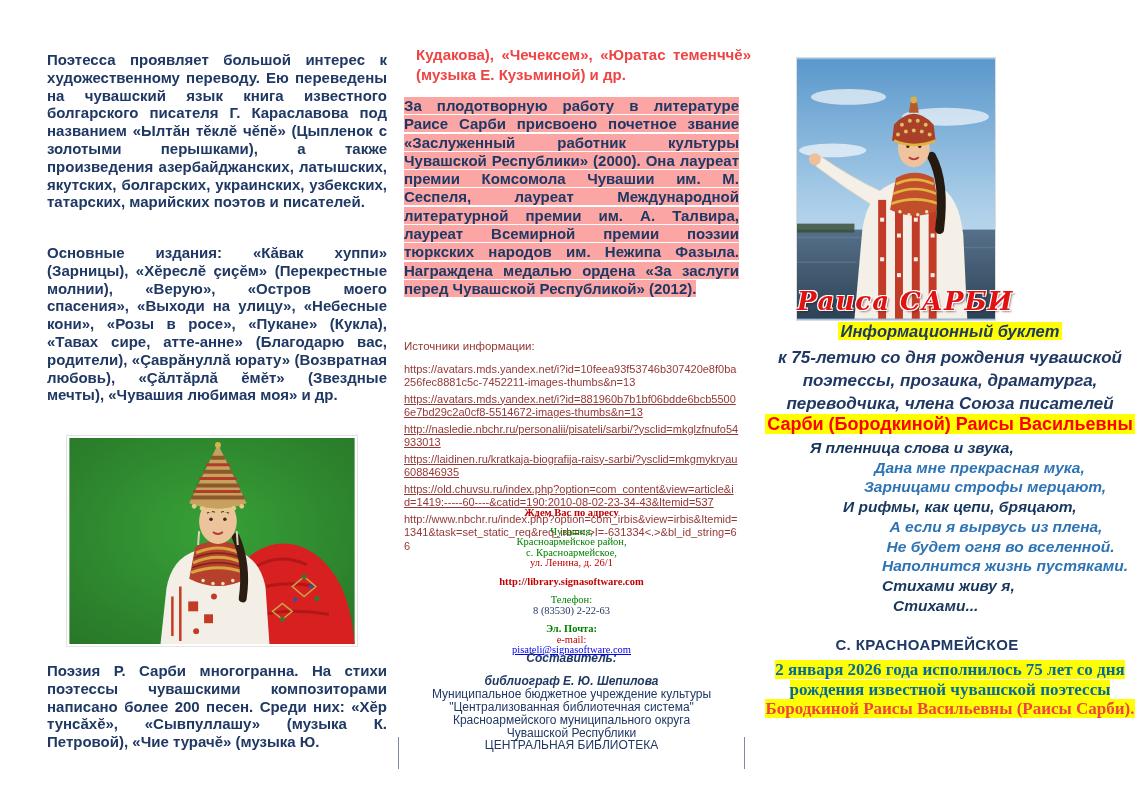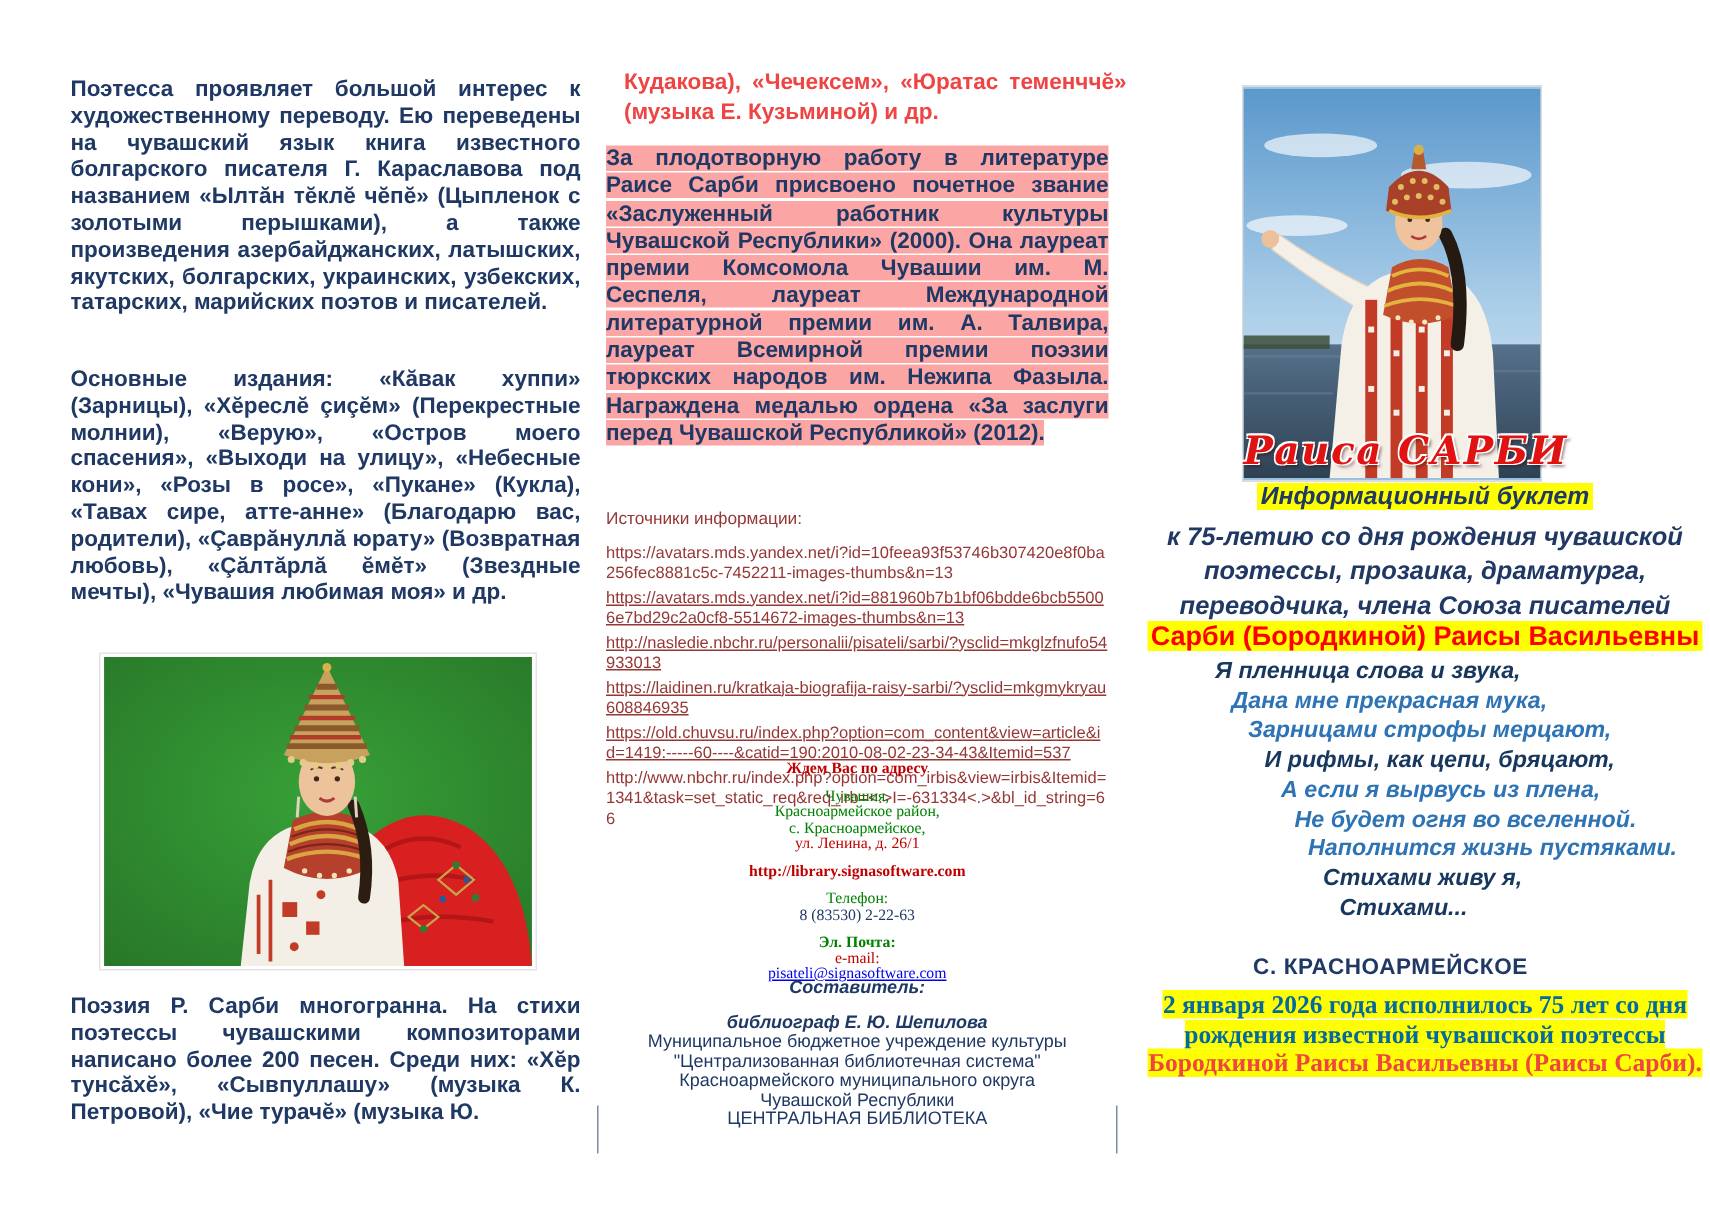--- a/index.html
+++ b/index.html
@@ -27,37 +27,37 @@
            font-size:10.5px;line-height:10.5px;color:#1F3864;}
   #contact .gap{height:8px;}
   .redS{color:#C00000;}
   .greenS{color:#008000;}
   .boldS{font-weight:bold;}
   .email-a{color:#0000EE;text-decoration:underline;}
   #compiler{top:652px;text-align:center;color:#1F3864;font-size:12px;line-height:12.9px;}
   #compiler .lbl{font-weight:bold;font-style:italic;margin-bottom:10px;}
   #compiler .nm{font-weight:bold;font-style:italic;}
   
-  .photoR{position:absolute;left:828px;top:57px;width:200px;height:264px;
+  .photoR{position:absolute;left:796px;top:57px;width:200px;height:264px;
           border:1px solid #dcdcdc;box-sizing:border-box;background:#9cc2e2;}
   .photoR svg{display:block;width:100%;height:100%;}
   .photo-caption{position:absolute;left:0;right:0;bottom:4px;text-align:center;
           font-family:"DejaVu Serif",serif;font-style:italic;font-weight:bold;
           font-size:26px;color:#e01212;letter-spacing:1px;white-space:nowrap;
           text-shadow:-1px -1px 0 #fff,1px -1px 0 #fff,-1px 1px 0 #fff,1px 1px 0 #fff,2px 2px 2px rgba(60,0,0,.45);}
   .rblock{position:absolute;left:762px;width:376px;margin:0;text-align:center;color:#1F3864;}
   #booklet{top:322px;font-size:16.5px;font-weight:bold;font-style:italic;}
   #booklet span{background:#FFFF00;padding:0 3px;}
   #subtitle{top:346px;font-size:17px;font-weight:bold;font-style:italic;line-height:23px;}
   #namehl{top:414px;font-size:18px;font-weight:bold;color:#FF0000;}
   #namehl span{background:#FFFF00;padding:0 2px;}
   #poem{top:438px;text-align:left;font-size:15.5px;font-weight:bold;font-style:italic;line-height:19.7px;}
   .pl{white-space:nowrap;}
   .tone-dark{color:#17375E;}
-  .tone-blue{color:#2E74B5;}
+  .tone-blue{color:#2E74B5;text-align:center;}
   #place{top:636px;width:330px;font-size:15px;font-weight:bold;letter-spacing:.4px;}
   #anniv{top:660px;left:765px;width:370px;font-family:"Liberation Serif",serif;
          font-size:17px;font-weight:bold;line-height:19.5px;}
   #anniv .hl{background:#FFFF00;}
   #anniv .t-navy{color:#0369a1;}
   #anniv .t-red{color:#ef4444;}
   
   .fold{position:absolute;top:737px;width:1px;height:32px;background:#7d8aa0;}
   #foldL{left:398px;}
   #foldR{left:744px;}

